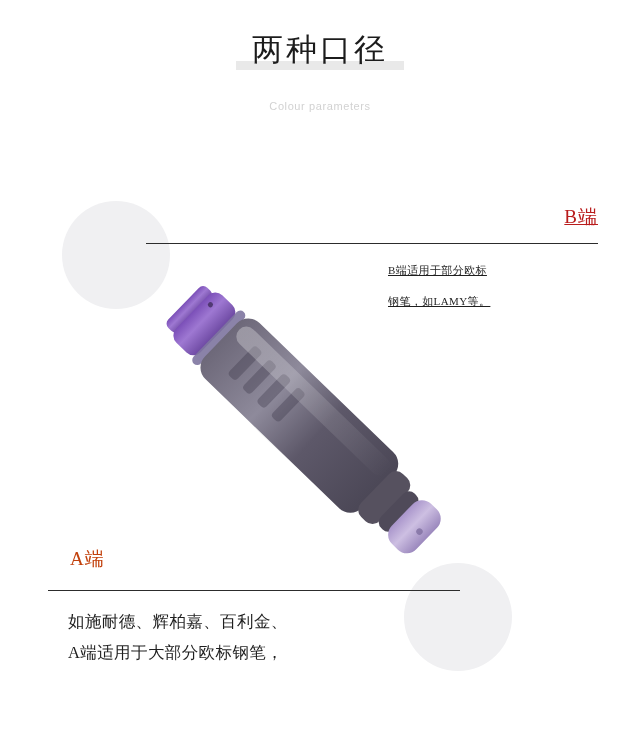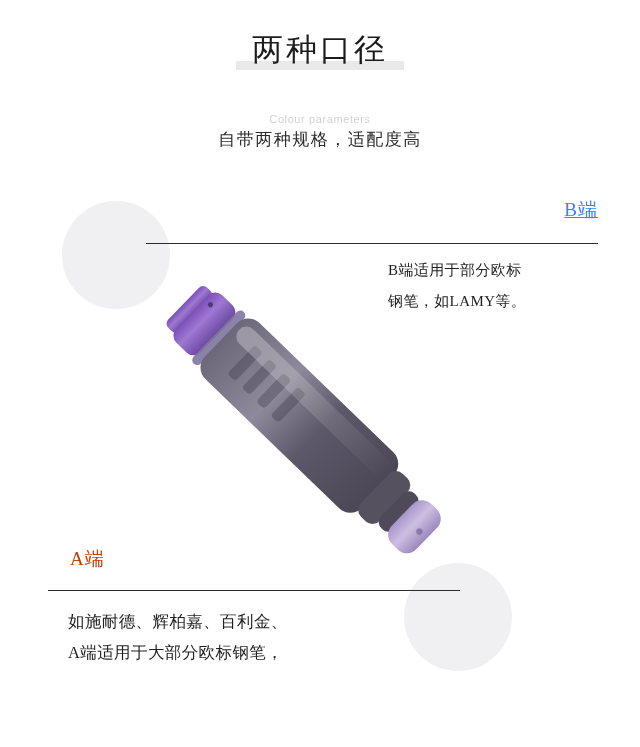--- a/index.html
+++ b/index.html
@@ -56,21 +56,20 @@
   .subtitle-en {
     position: absolute;
     top: 100px;
     left: 0;
     width: 640px;
     text-align: center;
     font-family: "Liberation Sans", sans-serif;
     font-size: 11px;
     letter-spacing: 0.6px;
     color: #d2d2d2;
-    margin-top: 13px;
   }
   .subtitle-cn {
     position: absolute;
     top: 128px;
     left: 0;
     width: 640px;
     text-align: center;
     font-family: "Liberation Serif", serif;
     font-size: 17px;
     letter-spacing: 1.5px;
@@ -106,46 +105,47 @@
     position: absolute;
     left: 95px;
     top: 40px;
     width: 400px;
     height: 390px;
   }
 
   
   .callout-b-label {
     position: absolute;
-    top: 197px;
+    top: 204px;
     right: 42px;
     font-family: "Liberation Serif", serif;
     font-size: 19px;
-    color: #3b82f6;
+    color: #b91c1c;
     letter-spacing: 1px;
     text-decoration: underline;
   }
   .rule-b {
     position: absolute;
     top: 243px;
     left: 146px;
     width: 452px;
     height: 1px;
     background: #2c2c2c;
   }
   .callout-b-text {
     position: absolute;
     top: 255px;
     left: 388px;
     width: 225px;
     font-family: "Liberation Serif", serif;
-    font-size: 15px;
+    font-size: 11px;
     line-height: 31px;
     color: #1f1f1f;
     letter-spacing: 0.4px;
+    text-decoration: underline;
   }
 
   .callout-a-label {
     position: absolute;
     top: 546px;
     left: 70px;
     font-family: "Liberation Serif", serif;
     font-size: 19px;
     color: #c2410c;
     letter-spacing: 1px;
@@ -176,21 +176,20 @@
 <div class="page">
 
   <div class="title-wrap">
     <div class="title-inner">
       <div class="title-underline"></div>
       <div class="main-title">两种口径</div>
     </div>
   </div>
 
   <div class="subtitle-en">Colour parameters</div>
-  <div class="subtitle-cn">自带两种规格，适配度高</div>
 
   <div class="product-area">
     <div class="blob blob-top"></div>
     <div class="blob blob-bottom"></div>
 
     <svg class="cartridge" viewBox="0 0 400 390">
       <defs>
         <linearGradient id="bodyGrad" x1="0" y1="0" x2="1" y2="0">
           <stop offset="0%" stop-color="#6d6879"></stop>
           <stop offset="35%" stop-color="#8e8a9b"></stop>

